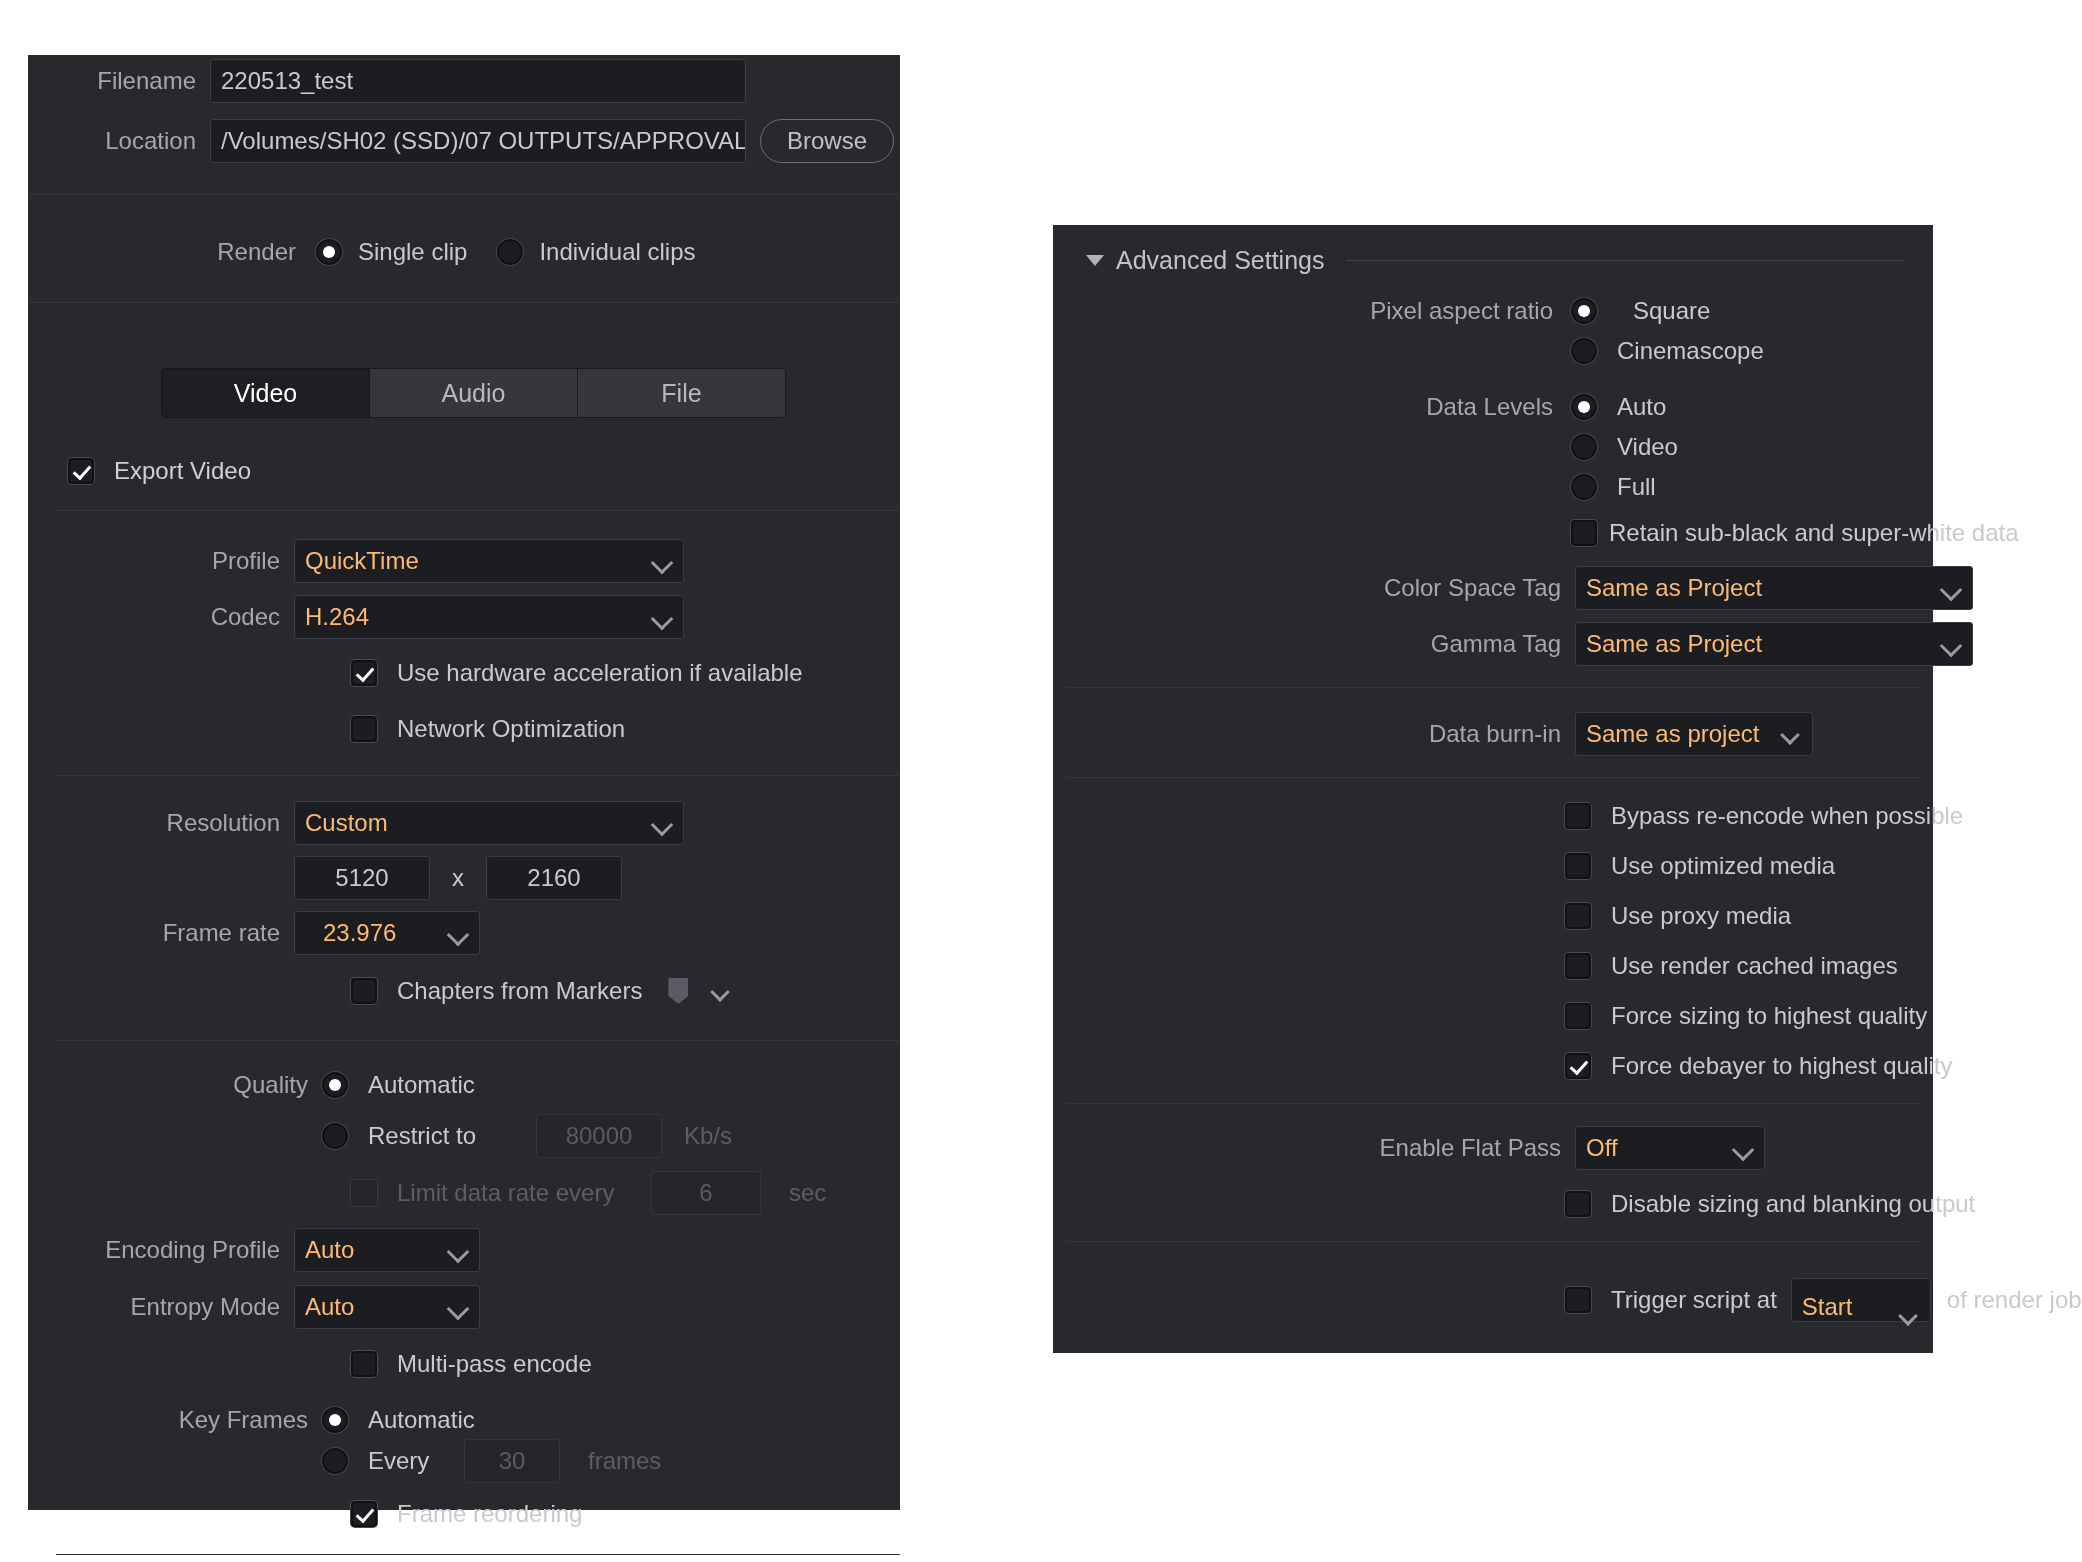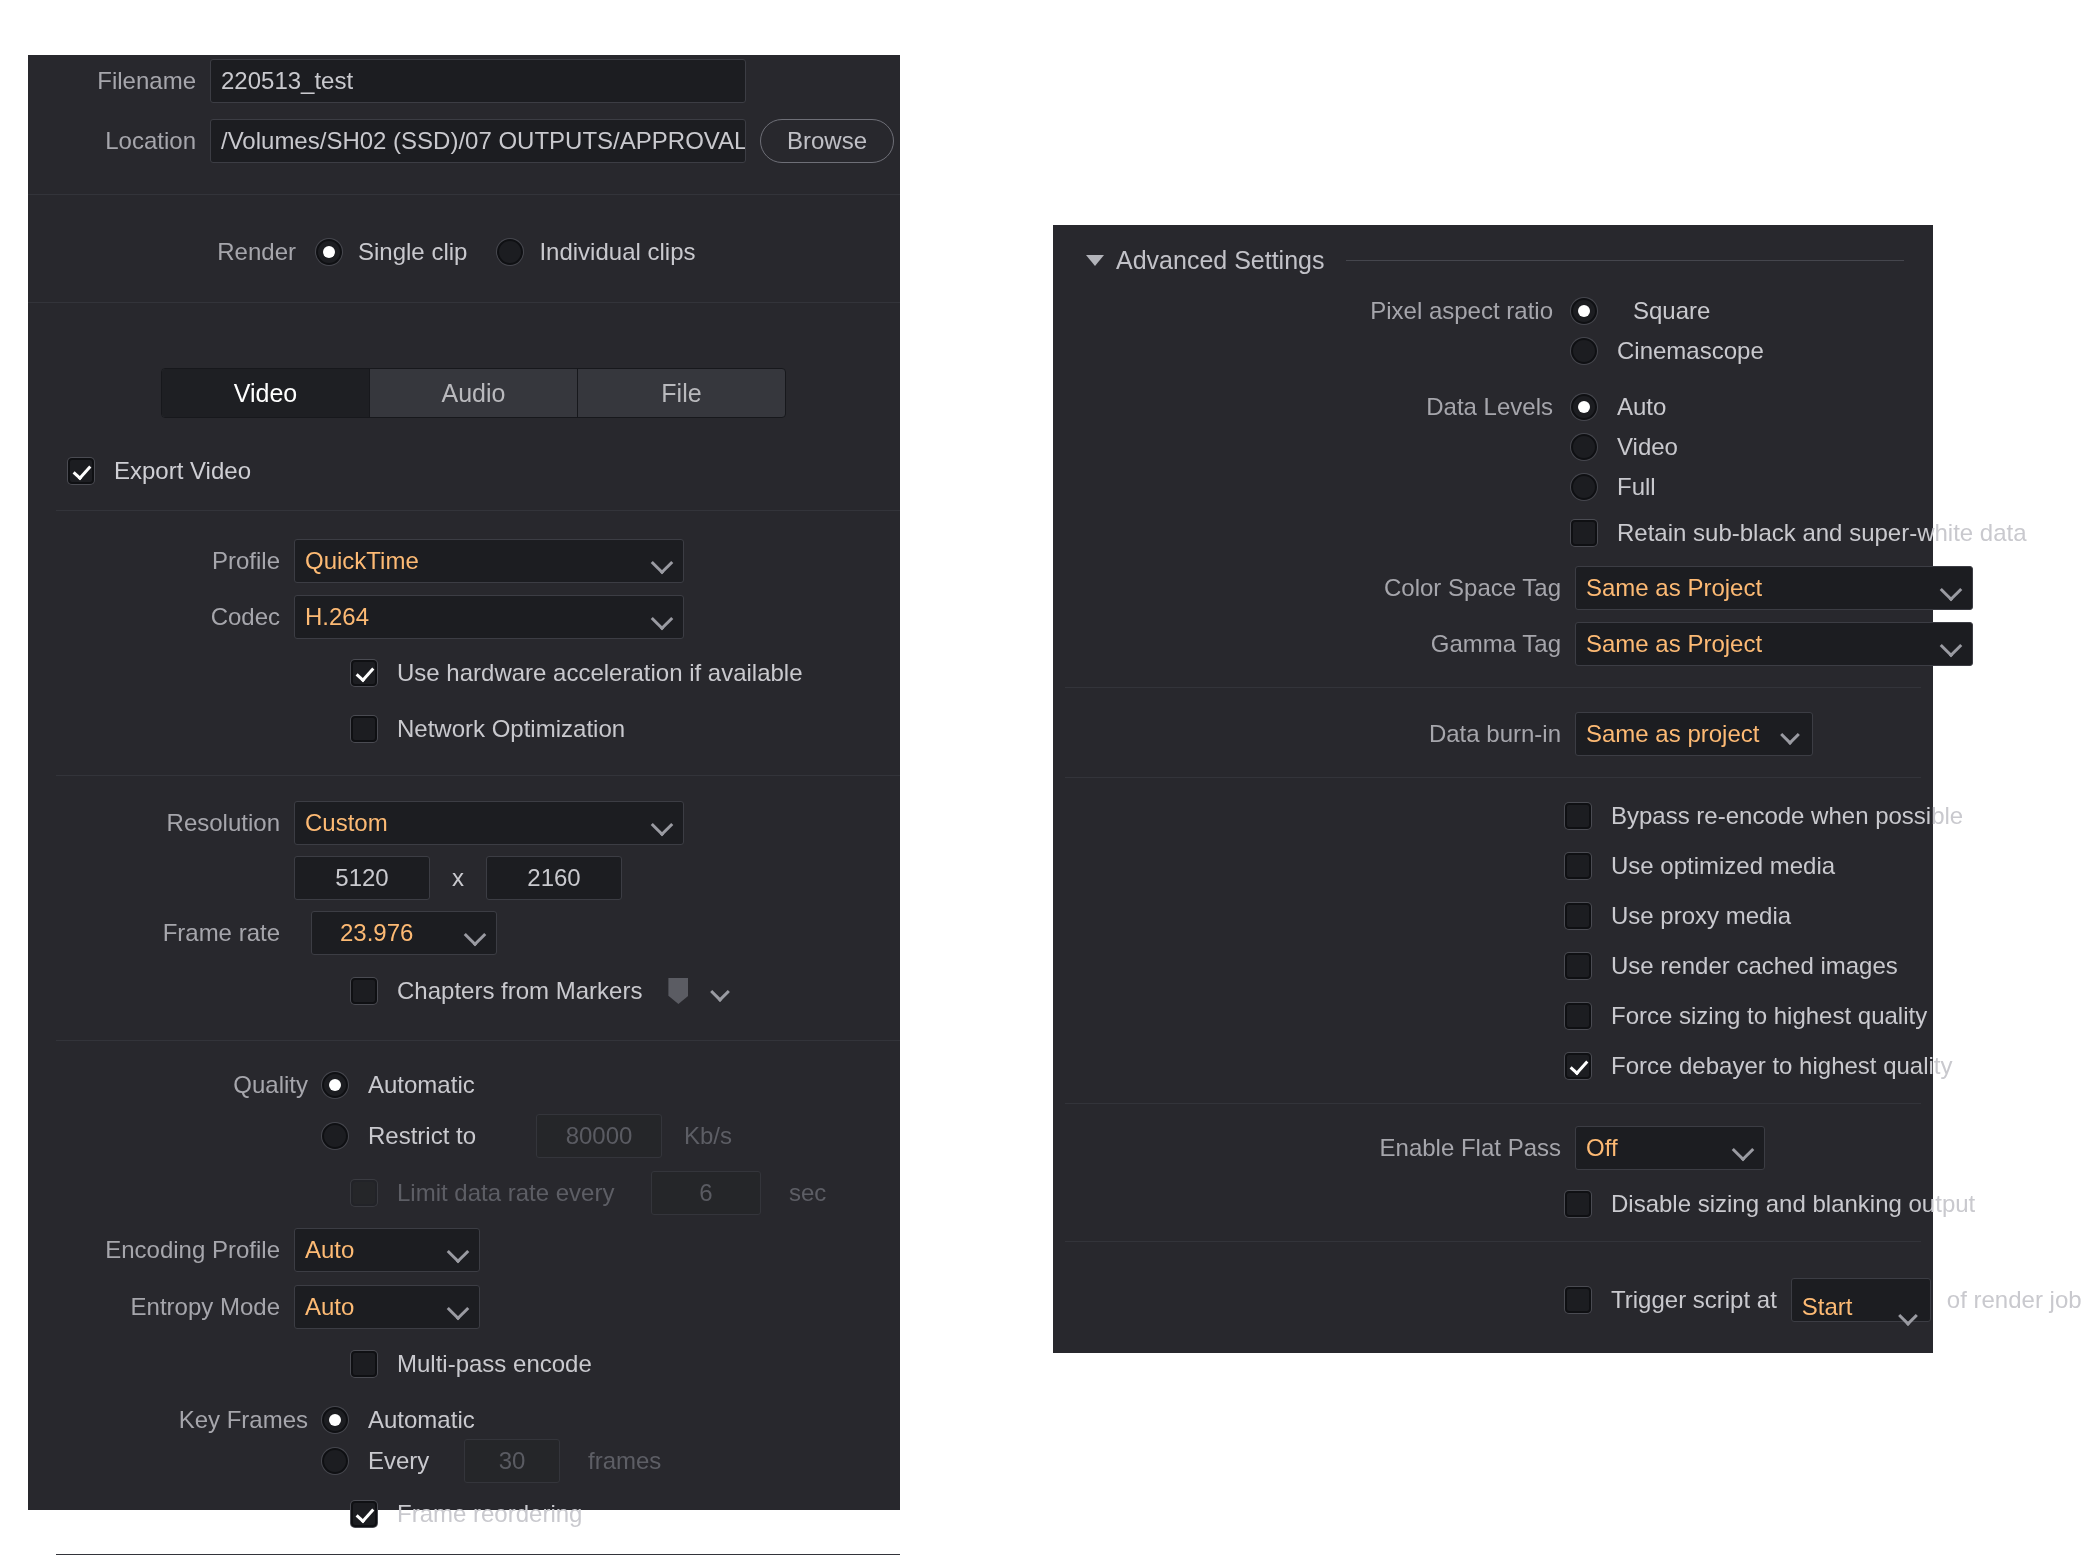--- a/index.html
+++ b/index.html
@@ -269,21 +269,21 @@
     </div>
 
     <div class="row abs" style="left:266px; top:800px; height:46px;">
       <div class="tinput num" style="width:136px;">5120</div>
       <div class="val" style="width:56px; text-align:center;">x</div>
       <div class="tinput num" style="width:136px;">2160</div>
     </div>
 
     <div class="row abs" style="left:0; top:855px; height:46px;">
       <div class="lbl" style="width:252px;">Frame rate</div>
-      <div class="dd" style="margin-left:31px; width:186px;padding-left:28px;">
+      <div class="dd" style="margin-left:14px; width:186px;padding-left:28px;">
         <span class="ddtext">23.976</span>
         <span class="chev"></span>
       </div>
     </div>
 
     <div class="row abs" style="left:323px; top:915px; height:42px;">
       <div class="cbx"></div>
       <div class="val" style="margin-left:20px;">Chapters from Markers</div>
       <div class="shield" style="margin-left:26px;"></div>
       <span class="chev sm" style="margin-left:22px;"></span>
@@ -398,21 +398,21 @@
     </div>
     <div class="row abs" style="left:518px; top:242px; height:40px;">
       <div class="radio">
           <span class="dot"></span>
         </div>
       <div class="val" style="margin-left:20px;">Full</div>
     </div>
 
     <div class="row abs" style="left:518px; top:287px; height:42px;">
       <div class="cbx"></div>
-      <div class="val" style="margin-left:20px;">Retain sub-black and super-white data</div>
+      <div class="val" style="margin-left:12px;">Retain sub-black and super-white data</div>
     </div>
 
     <div class="row abs" style="left:0; top:340px; height:46px;">
       <div class="lbl" style="width:508px;">Color Space Tag</div>
       <div class="dd" style="margin-left:14px; width:398px;">
         <span class="ddtext">Same as Project</span>
         <span class="chev"></span>
       </div>
     </div>
 

